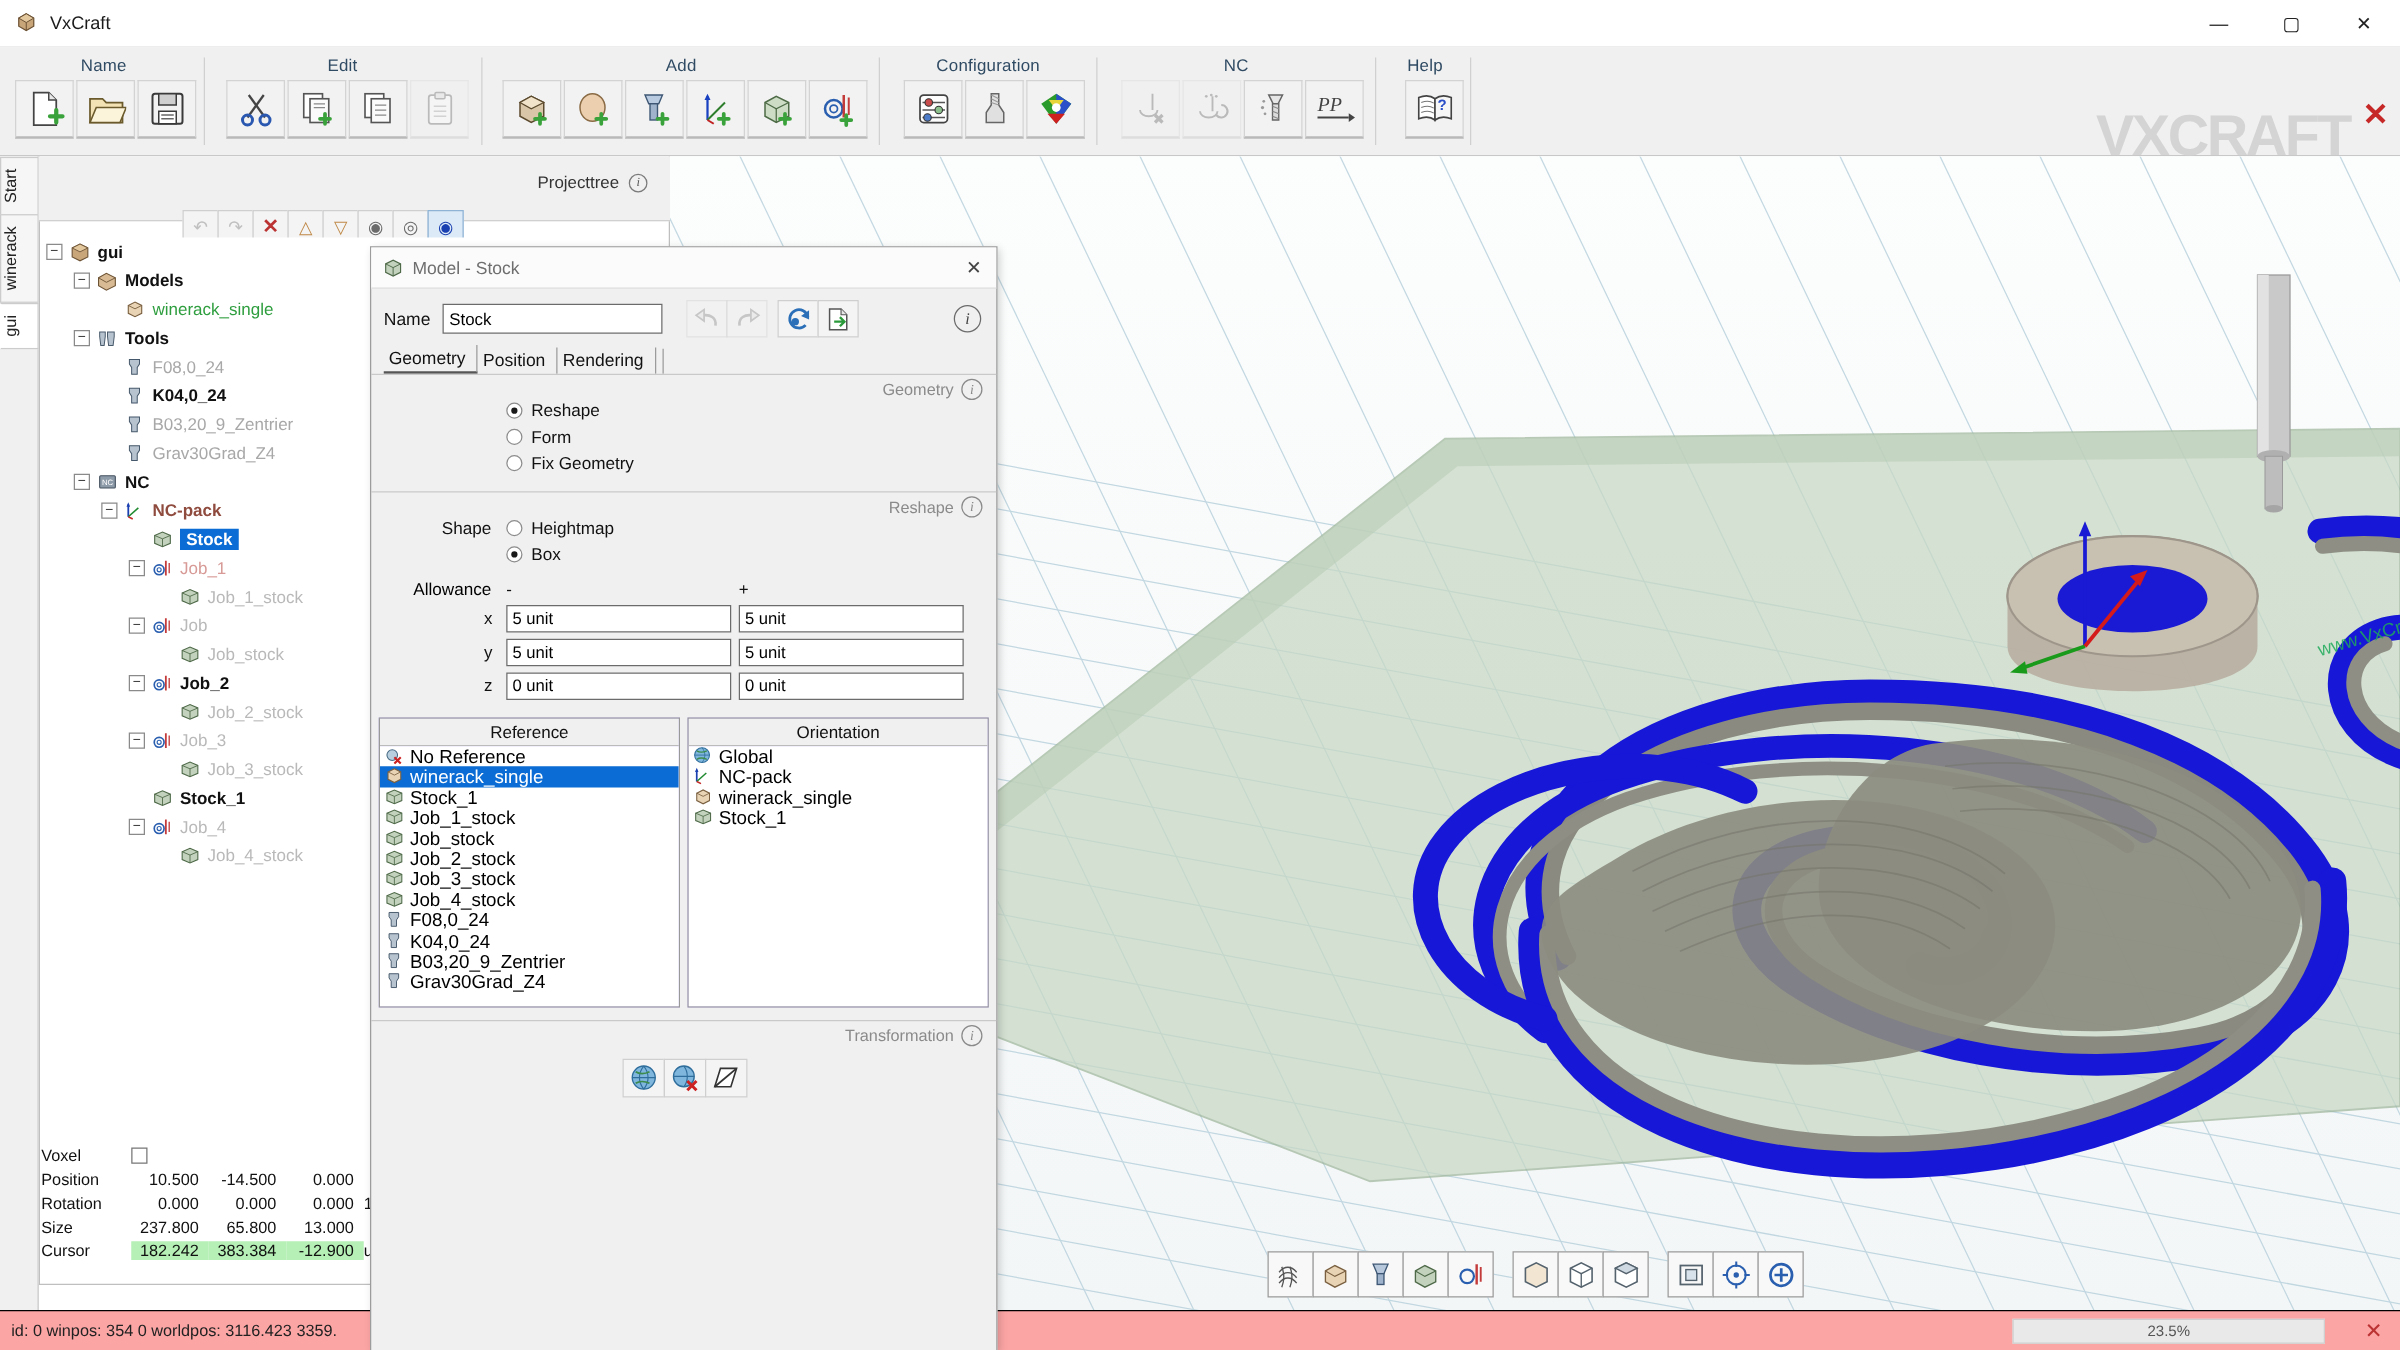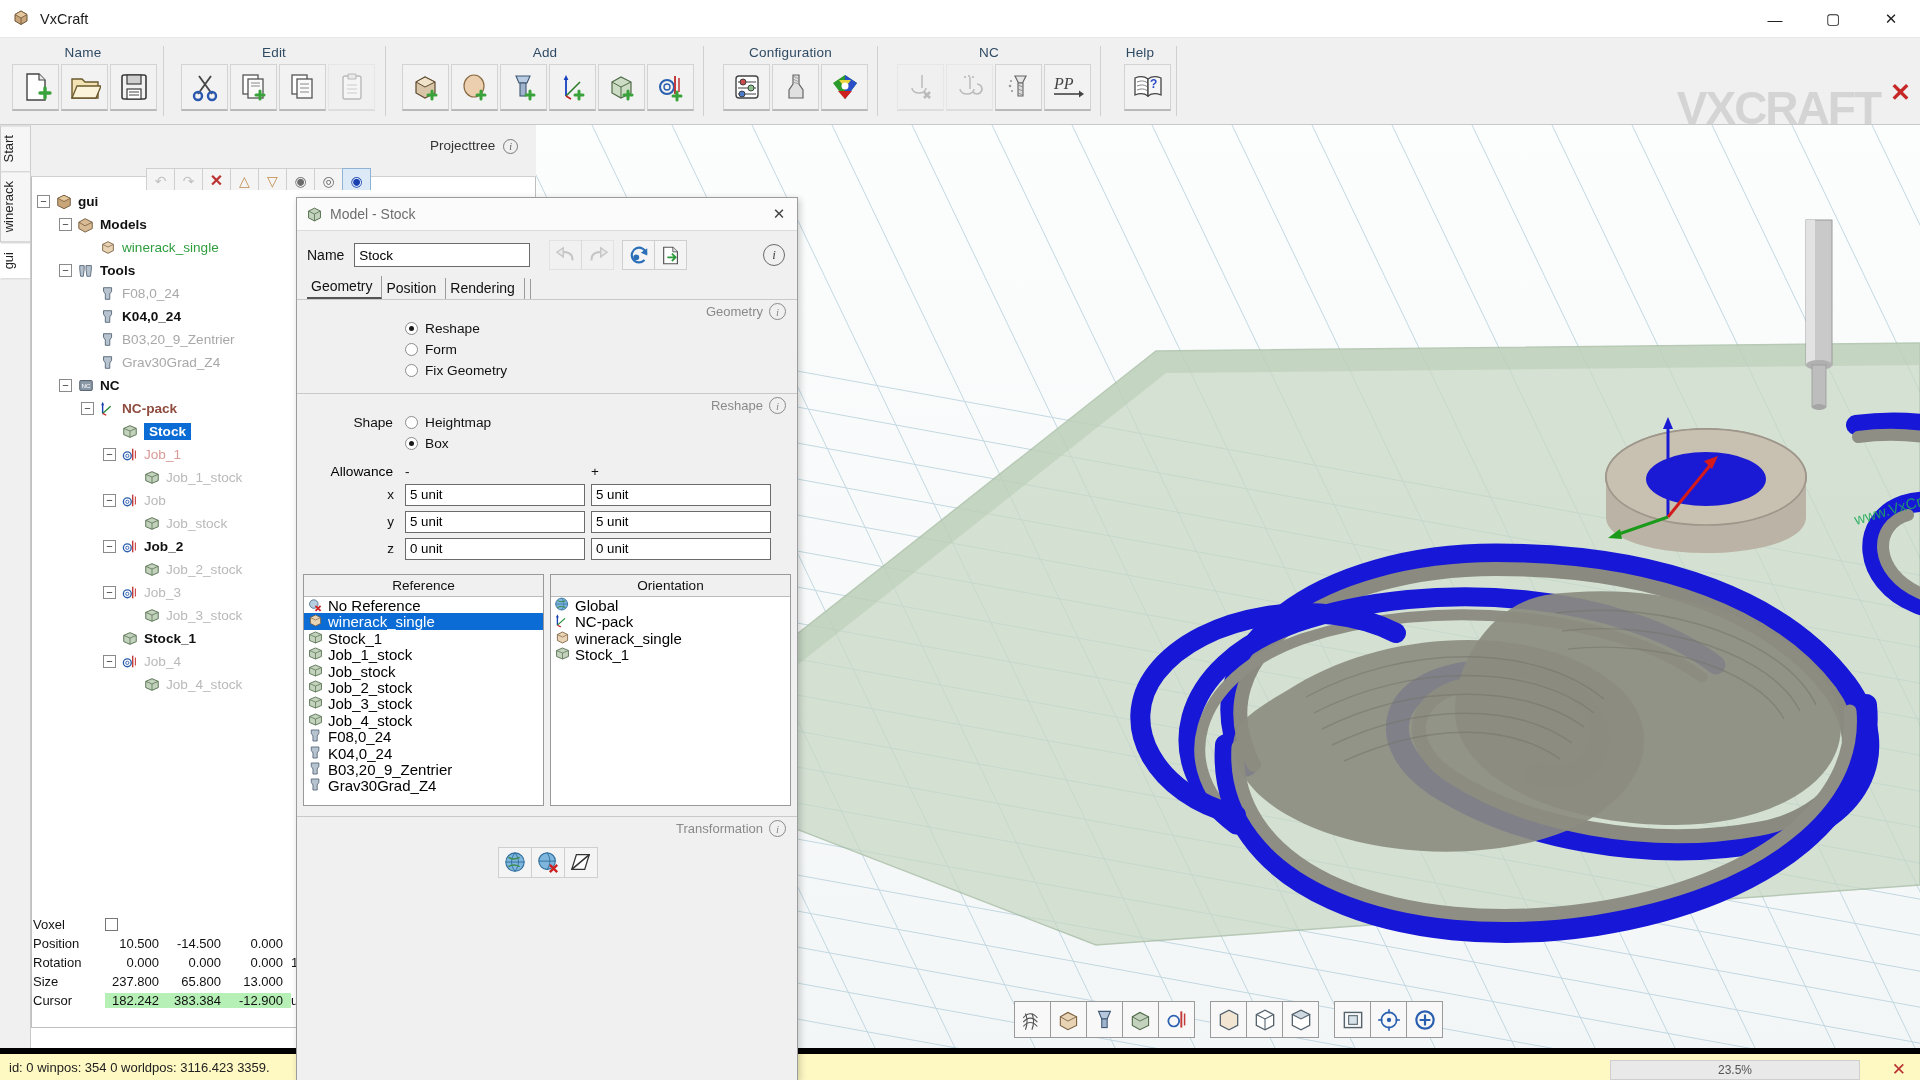--- a/index.html
+++ b/index.html
@@ -118,21 +118,21 @@
   }
   .inforow { display: flex; height: 19px; align-items: center; }
   .inforow .k { width: 72px; color: #111; }
   .inforow .v { width: 62px; text-align: right; padding-right: 8px; }
   .inforow.cursor .v { background: #b6f0b6; }
   .inforow .u { color: #111; }
   .vxcheck { width: 13px; height: 13px; border: 1px solid #767676; background: #fff; }
 
   .statusbar {
     position: absolute; left: 0; top: 1048px; width: 1920px; height: 32px;
-    background: #fef9c3; border-top: 6px solid #000000; display: flex; align-items: center;
+    background: #fca5a5; border-top: 1px solid #000000; display: flex; align-items: center;
     font-size: 13px; color: #222;
   }
   .statusbar .msg { margin-left: 9px; }
   .progwrap {
     position: absolute; right: 60px; top: 6px; width: 250px; height: 20px;
     background: #e9e9e9; border: 1px solid #cfcfcf; display: flex;
     align-items: center; justify-content: center; font-size: 12px; color: #555;
   }
   .statusbar .scloser { position: absolute; right: 14px; top: 5px; font-size: 17px; color: #b33; }
 

